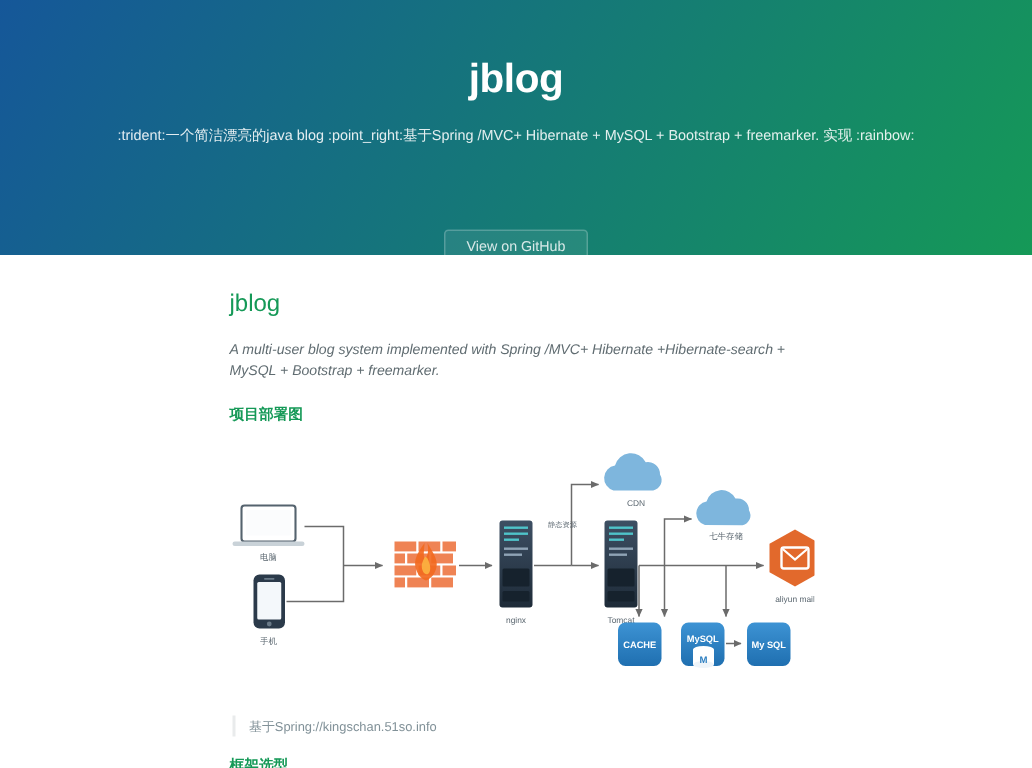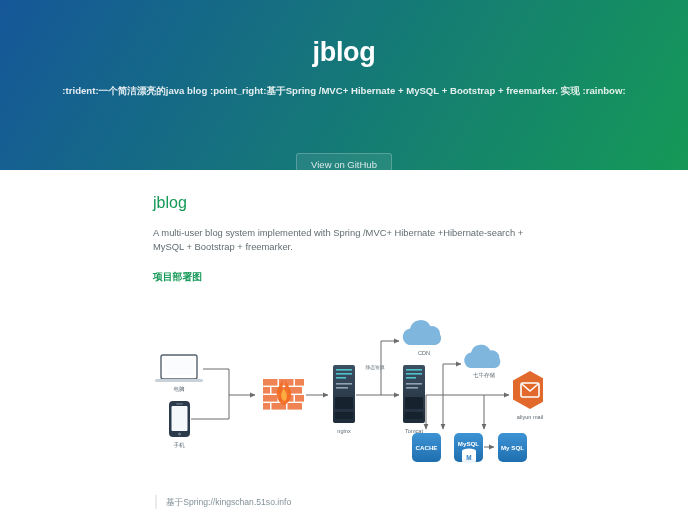--- a/index.html
+++ b/index.html
@@ -34,21 +34,21 @@
     font-size: 27px;
     font-weight: bold;
     color: #ffffff;
     line-height: 1.1;
     margin-bottom: 16px;
     letter-spacing: -0.3px;
   }
 
   .project-tagline {
     font-size: 9.6px;
-    font-weight: bold;
+    font-weight: normal;
     color: #ffffff;
     opacity: 0.88;
     line-height: 1.4;
     margin-bottom: 20px;
     white-space: nowrap;
   }
 
   .btn {
     display: inline-block;
     color: rgba(255,255,255,0.82);
@@ -79,27 +79,28 @@
     margin-bottom: 14px;
     line-height: 1.1;
   }
 
   .mc-para {
     font-size: 9.4px;
     line-height: 1.55;
     color: #606c71;
     margin-bottom: 16px;
     max-width: 382px;
+    font-style: italic;
   }
 
   .mc-heading {
     font-size: 9.8px;
     font-weight: bold;
     color: #159957;
-    margin-bottom: 24px;
+    margin-bottom: 6px;
     line-height: 1.2;
   }
 
   .mc-heading.bottom { margin-top: 14px; }
 
   blockquote.note {
     border-left: 2px solid #e9ebec;
     padding: 1px 0 1px 9px;
     color: #819198;
     font-size: 8.6px;

